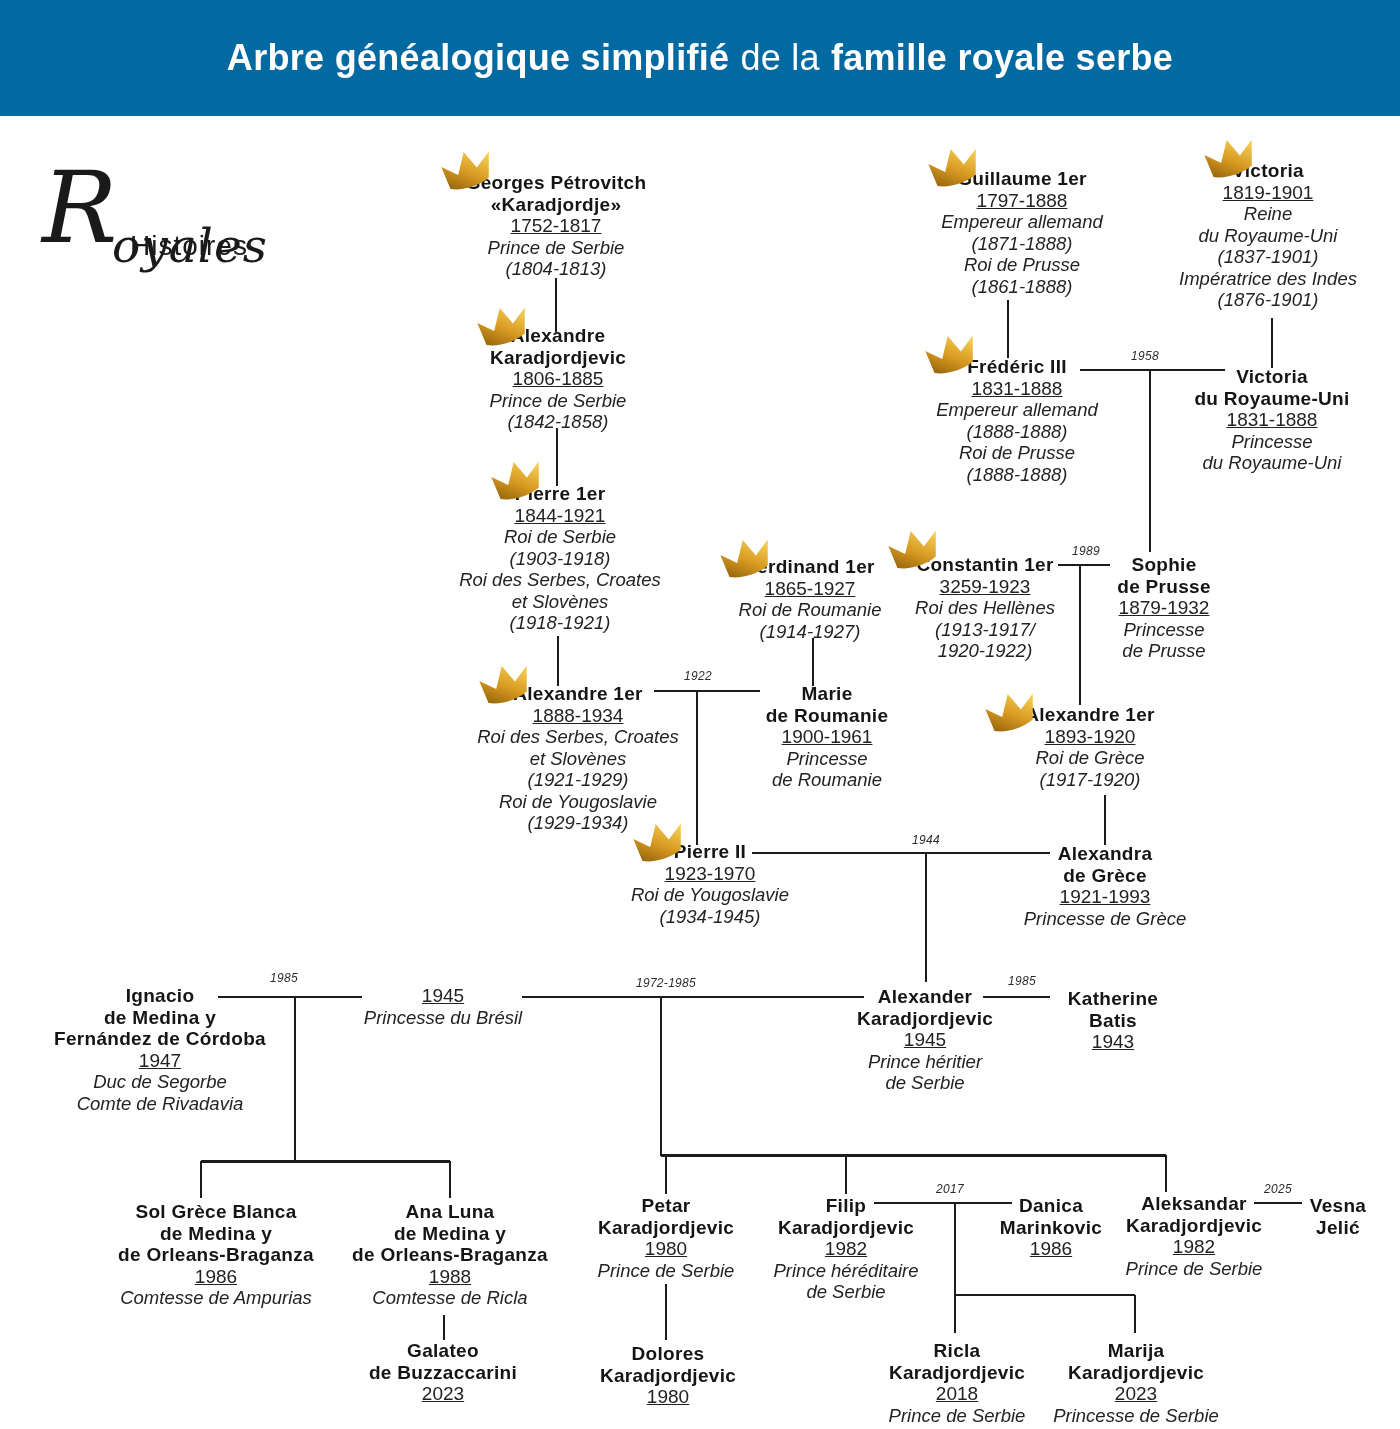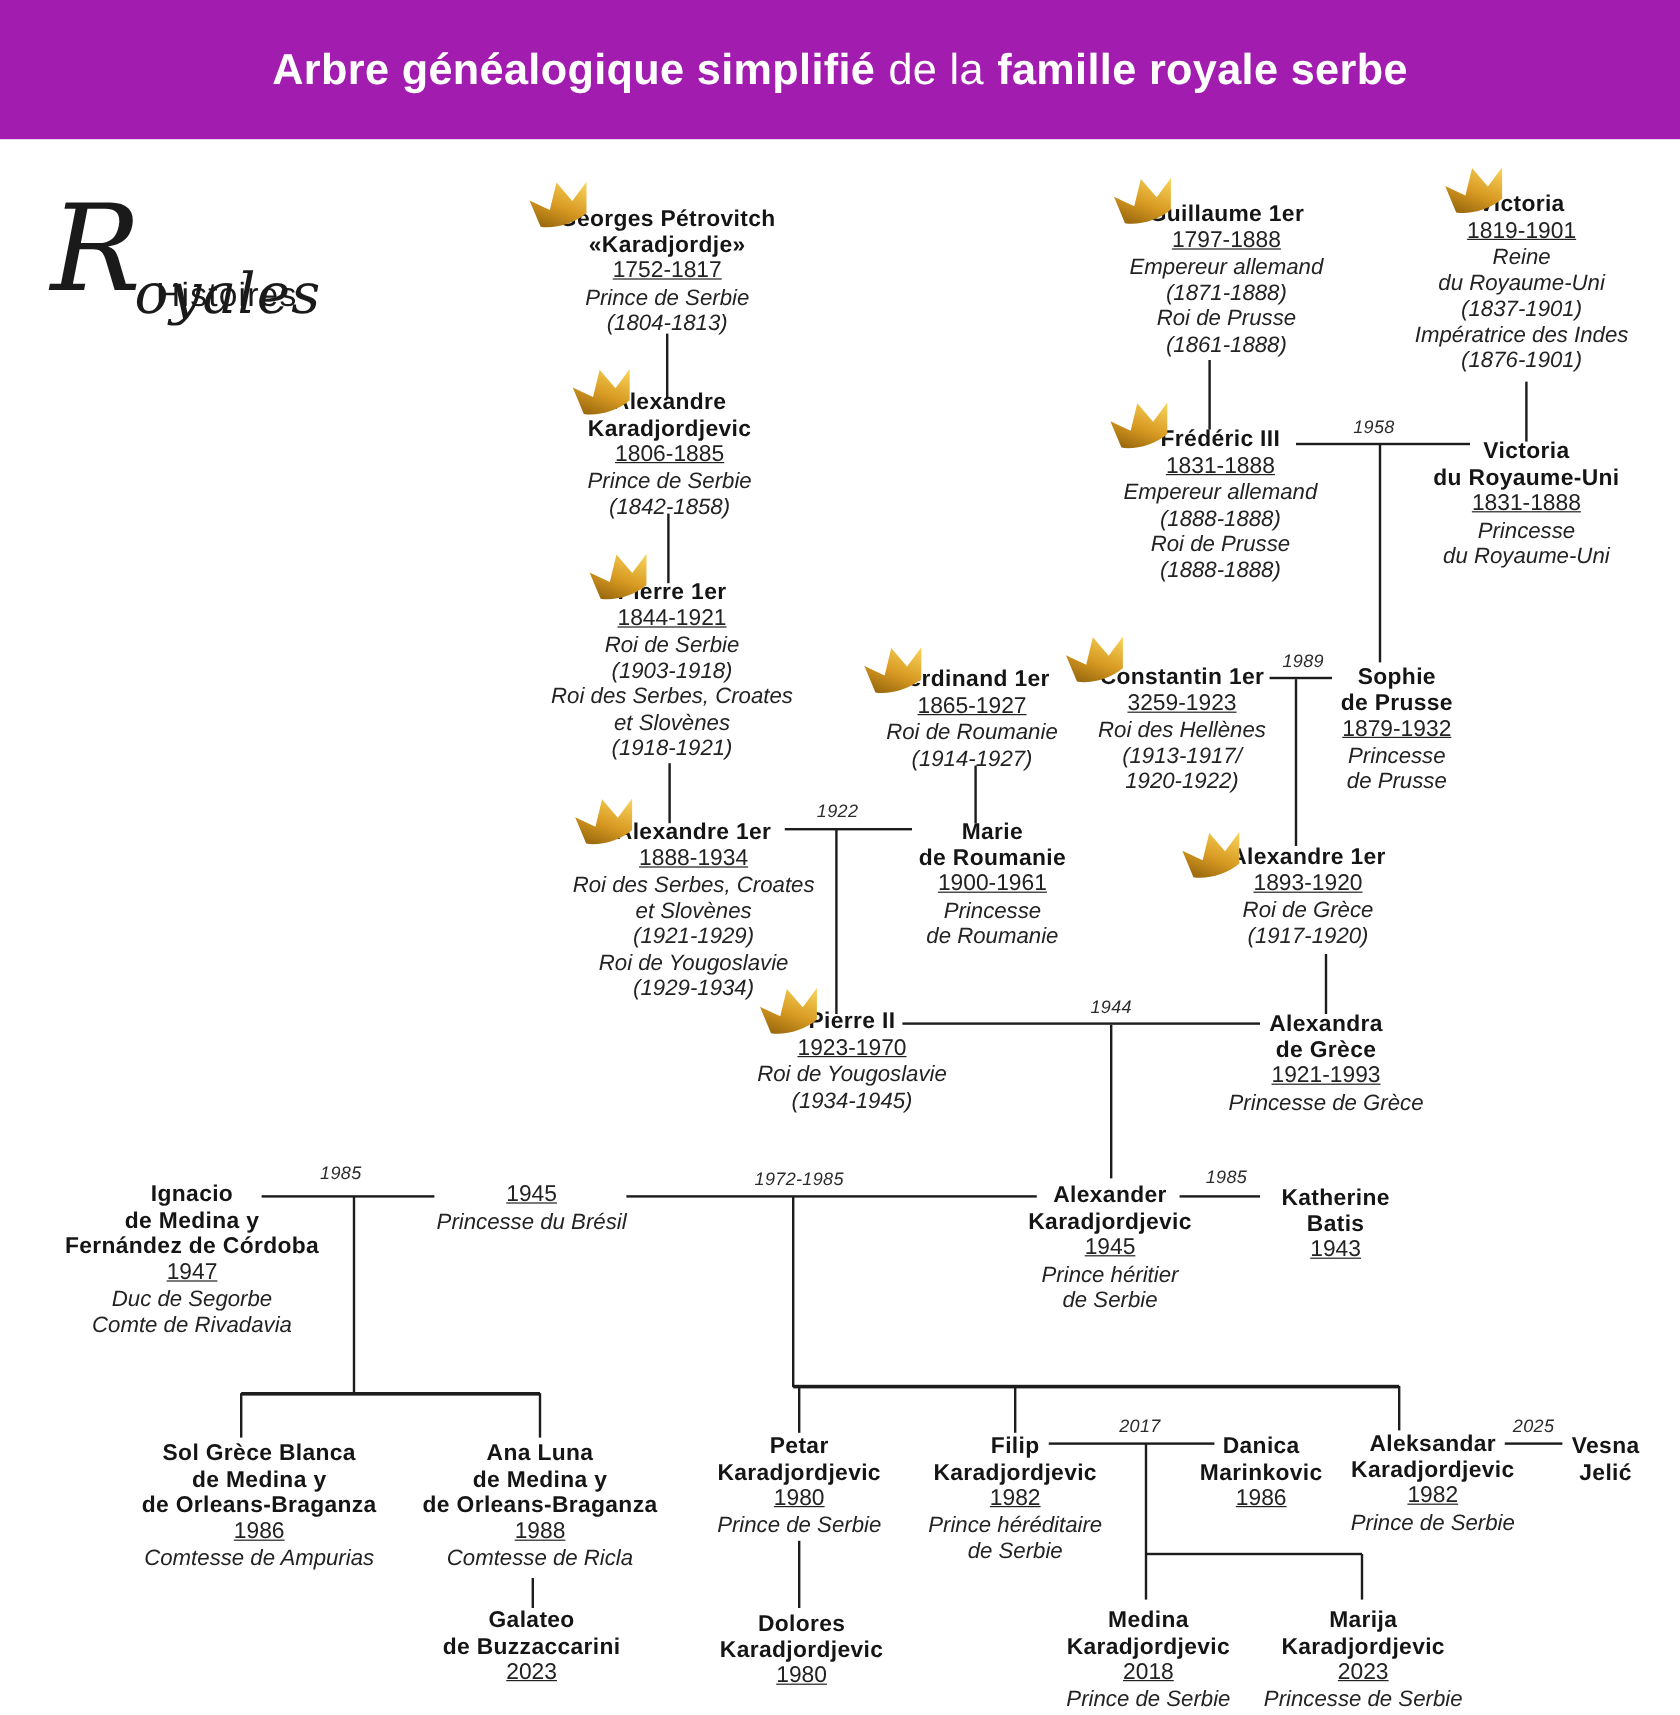--- a/index.html
+++ b/index.html
@@ -2,21 +2,21 @@
 <html><head>
 <meta charset="utf-8">
 <style>
   html,body{margin:0;padding:0;background:#ffffff;}
   #canvas{
     position:relative;width:1400px;height:1429px;background:#ffffff;overflow:hidden;
     font-family:"Liberation Sans","DejaVu Sans",sans-serif;color:#1d1d1d;
   }
   
   #header{
-    position:absolute;left:0;top:0;width:1400px;height:116px;background:#a21caf;
+    position:absolute;left:0;top:0;width:1400px;height:116px;background:#0369a1;
     display:flex;align-items:center;justify-content:center;
   }
   #header .t{font-size:36px;color:#ffffff;letter-spacing:.3px;white-space:pre;}
   #header .bold{font-weight:700;}
   #header .light{font-weight:400;margin:0 11px;}
   
   #logo{position:absolute;left:42px;top:168px;width:250px;height:120px;color:#1a1a1a;}
   #logo .r{
     position:absolute;left:0;top:-10px;font-family:"DejaVu Serif","Liberation Serif",serif;
     font-style:italic;font-size:100px;line-height:1;font-weight:400;
@@ -29,21 +29,21 @@
     position:absolute;left:70px;top:50px;font-family:"DejaVu Serif","Liberation Serif",serif;
     font-style:italic;font-size:47px;letter-spacing:1px;
   }
   
   .person{position:absolute;width:360px;transform:translateX(-50%);text-align:center;}
   .person .name{font-weight:700;font-size:19px;line-height:21.5px;letter-spacing:.3px;color:#151515;}
   .person .dates{font-size:19px;line-height:21.5px;color:#222222;text-decoration:underline;}
   .person .titles{font-style:italic;font-size:18.5px;line-height:21.5px;color:#232323;}
   .line{position:absolute;background:#1c1c1c;}
   .mlabel{
-    position:absolute;transform:translate(-50%,-50%);font-style:italic;font-size:15px;color:#2b2b2b;
+    position:absolute;transform:translate(-50%,-50%);font-style:italic;font-size:12px;color:#2b2b2b;
     white-space:nowrap;letter-spacing:.3px;
   }
   .crown{position:absolute;width:58px;height:46px;transform:rotate(-14deg);}
   .crown svg{width:100%;height:100%;display:block;}
 </style>
 </head>
 <body>
 
 <div id="canvas">
 
@@ -437,21 +437,21 @@
       </div>
       <div class="person" style="left: 668px; top: 1343px;">
         <div class="name">
           <div>Dolores</div>
           <div>Karadjordjevic</div>
         </div>
         <div class="dates">1980</div>
       </div>
       <div class="person" style="left: 957px; top: 1340px;">
         <div class="name">
-          <div>Medina</div>
+          <div>Ricla</div>
           <div>Karadjordjevic</div>
         </div>
         <div class="dates">2018</div>
         <div class="titles">
           <div>Prince de Serbie</div>
         </div>
       </div>
       <div class="person" style="left: 1136px; top: 1340px;">
         <div class="name">
           <div>Marija</div>

